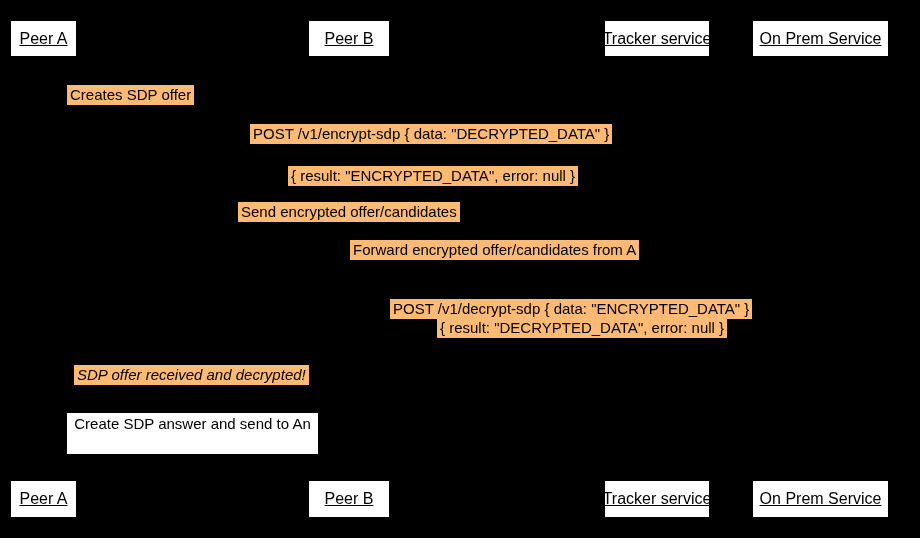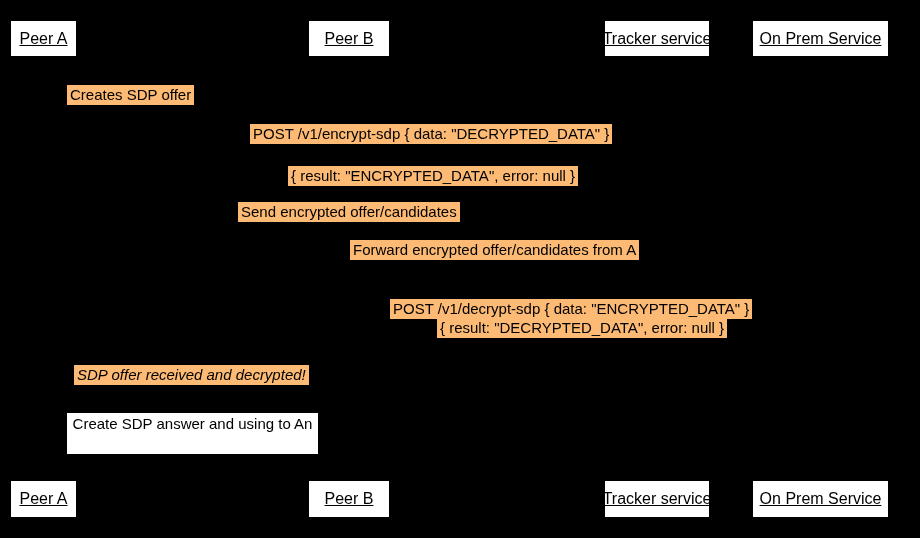--- a/index.html
+++ b/index.html
@@ -98,21 +98,21 @@
   <div class="msg m-0">Creates SDP offer</div>
   <div class="msg m-1">POST /v1/encrypt-sdp { data: "DECRYPTED_DATA" }</div>
   <div class="msg m-2">{ result: "ENCRYPTED_DATA", error: null }</div>
   <div class="msg m-3">Send encrypted offer/candidates</div>
   <div class="msg m-4">Forward encrypted offer/candidates from A</div>
   <div class="msg m-5">POST /v1/decrypt-sdp { data: "ENCRYPTED_DATA" }</div>
   <div class="msg m-6">{ result: "DECRYPTED_DATA", error: null }</div>
   <div class="msg m-7">SDP offer received and decrypted!</div>
 
   <div class="note n-0">
-    <span>Create SDP answer and using to An</span>
+    <span>Create SDP answer and send to An</span>
   </div>
 
   <div class="actor row-bottom a-peer-a">Peer A</div>
   <div class="actor row-bottom a-peer-b">Peer B</div>
   <div class="actor row-bottom a-tracker">Tracker service</div>
   <div class="actor row-bottom a-onprem">On Prem Service</div>
 
 </div>
 
 </body></html>

